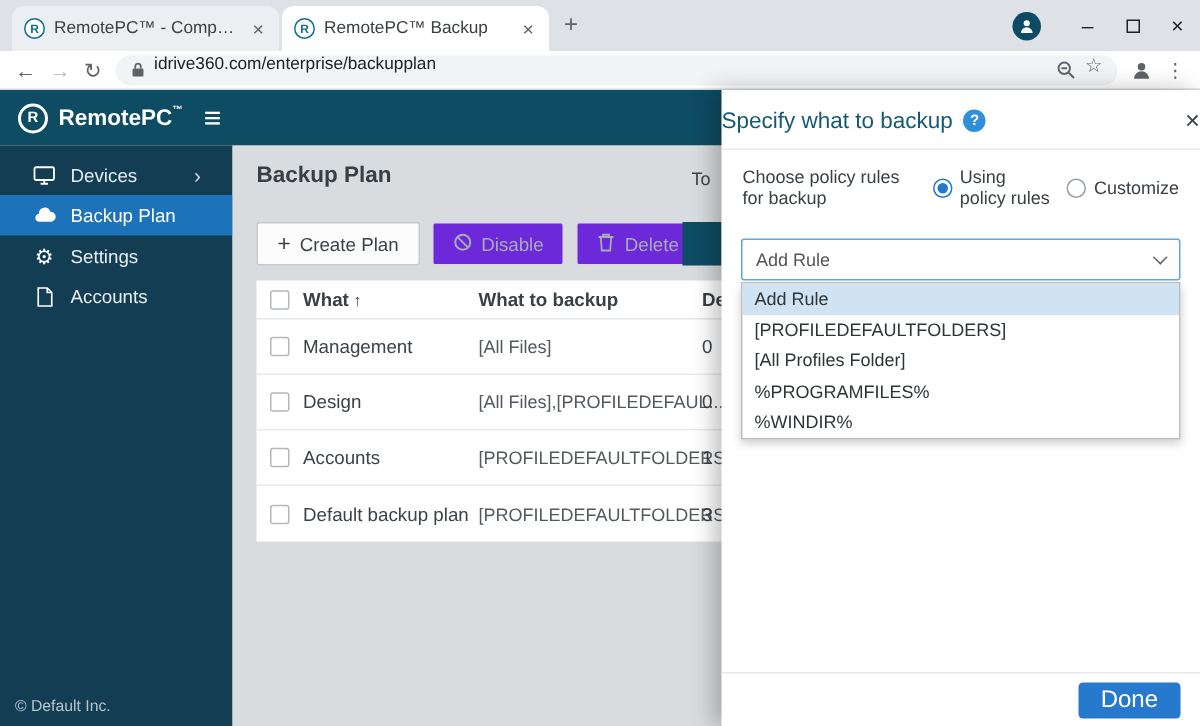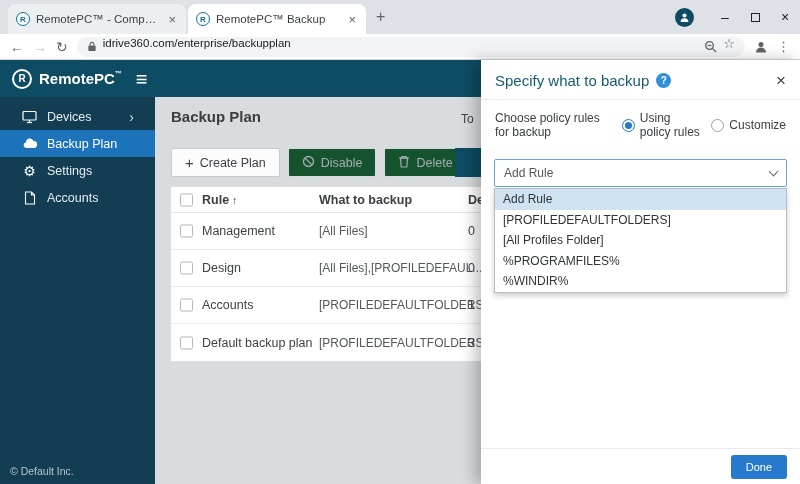--- a/index.html
+++ b/index.html
@@ -48,53 +48,53 @@
   .copyright{position:absolute;left:10px;bottom:7px;font-size:10.5px;color:#b7c5cd}
 
   
   .main{position:absolute;top:97px;left:155px;width:645px;height:387px;background:#d9dcde}
   .page-title{position:absolute;top:11px;left:16px;font-size:15px;font-weight:bold;color:#393e43}
   .cut-text{position:absolute;top:15px;left:306px;font-size:12px;color:#404040}
   .toolbar{position:absolute;top:51px;left:16px;display:flex;gap:8px}
   .btn{height:29px;display:flex;align-items:center;gap:6px;padding:0 13px;font-size:12.5px;border-radius:2px;cursor:pointer}
   .btn-create{background:#fcfcfd;border:1px solid #c5cbd0;color:#3c4247}
   .btn-plus{font-size:15px;line-height:1}
-  .btn-disabled{background:#14532d;border:1px solid #d6dade;color:#a6adb3}
+  .btn-disabled{background:#6d28d9;border:1px solid #d6dade;color:#a6adb3}
   .cut-box{position:absolute;top:51px;left:300px;width:26px;height:29px;background:#0e4c63}
   .table{position:absolute;top:89px;left:15px;width:450px;background:#fff;border:1px solid #d9dde0}
   .thead{position:relative;height:26px;border-bottom:1px solid #e3e6e9;font-size:12.5px;font-weight:bold;color:#3b4045}
   .trow{position:relative;height:37px;border-bottom:1px solid #e7eaec;font-size:12.5px;color:#3c4247}
   .trow:last-child{border-bottom:none}
   .cell{position:absolute;top:50%;transform:translateY(-50%);white-space:nowrap}
   .c-check{left:9px}
   .c-name{left:31px}
   .c-what{left:148px;font-size:12px;color:#53585d}
   .c-dev{left:297px}
   .checkbox{display:block;width:13px;height:13px;border:1px solid #b2b8be;border-radius:2px;background:#fff;cursor:pointer}
   .sort{font-size:11px;margin-left:3px;color:#444;font-weight:bold}
 
   
   .panel{position:absolute;top:60px;left:481px;width:319px;height:424px;background:#fff;box-shadow:-6px 0 14px rgba(0,0,0,.25);z-index:5}
-  .panel-head{display:flex;align-items:center;padding:12px 14px 10px}
+  .panel-head{display:flex;align-items:center;padding:12px 0 10px}
   .panel-title{font-size:15px;color:#155a72}
   .help{width:15px;height:15px;border-radius:50%;background:#2f8fd8;color:#fff;font-size:10px;font-weight:bold;display:flex;align-items:center;justify-content:center;margin-left:7px;cursor:pointer}
   .panel-close{margin-left:auto;font-size:17px;color:#3c4247;line-height:1;cursor:pointer}
   .hr{border-top:1px solid #e7e9eb}
   .policy{display:flex;align-items:center;padding:11px 14px;font-size:12px;color:#3b4045}
   .radio-wrap{display:flex;align-items:center;gap:5px;margin-left:9px;cursor:pointer}
   .radio{width:13px;height:13px;border-radius:50%;border:1px solid #98a0a6;background:#fff;display:flex;align-items:center;justify-content:center;flex:0 0 auto}
   .radio.on{border-color:#2279cc}
   .radio-dot{width:7px;height:7px;border-radius:50%;background:#2279cc}
   .select{margin:9px 13px 0;height:28px;border:1px solid #62a8dd;border-radius:2px;display:flex;align-items:center;padding:0 9px;font-size:12px;color:#555;cursor:pointer;background:#fff}
   .select-chevron{margin-left:auto;width:7px;height:7px;border-right:1.5px solid #666;border-bottom:1.5px solid #666;transform:rotate(45deg);margin-top:-4px}
   .listbox{margin:1px 13px 0;border:1px solid #b9bdc1;background:#fff;box-shadow:0 3px 6px rgba(0,0,0,.2)}
   .option{height:20.5px;display:flex;align-items:center;padding:0 8px;font-size:12px;color:#2f3439;cursor:pointer}
   .option.hl{background:#d0e3f2}
   .panel-foot{position:absolute;left:0;right:0;bottom:0;height:36px;border-top:1px solid #e7e9eb}
-  .done{position:absolute;right:13px;top:6px;height:24px;padding:0 15px;background:#2779cd;color:#fff;font-size:11px;border:none;border-radius:3px;display:flex;align-items:center;cursor:pointer}
+  .done{position:absolute;right:13px;top:6px;height:24px;padding:0 15px;background:#2779cd;color:#fff;font-size:16px;border:none;border-radius:3px;display:flex;align-items:center;cursor:pointer}
 </style>
 </head>
 <body>
 
 <div class="screen">
 
   <div class="tabstrip">
     <div class="tabs">
       <div class="tab inactive">
         <span class="favicon">R</span>
@@ -226,21 +226,21 @@
         <span>Delete</span>
       </div>
     </div>
     <div class="cut-box"></div>
 
     <div class="table">
       <div class="thead">
         <span class="cell c-check">
             <span class="checkbox"></span>
           </span>
-        <span class="cell c-name"><span>Rule</span><span class="sort">↑</span></span>
+        <span class="cell c-name"><span>What</span><span class="sort">↑</span></span>
         <span class="cell c-what" style="font-size:12.5px;color:#3b4045">What to backup</span>
         <span class="cell c-dev">Dev</span>
       </div>
 
       <div class="trow">
         <span class="cell c-check">
             <span class="checkbox"></span>
           </span>
         <span class="cell c-name">Management</span>
         <span class="cell c-what">[All Files]</span>

